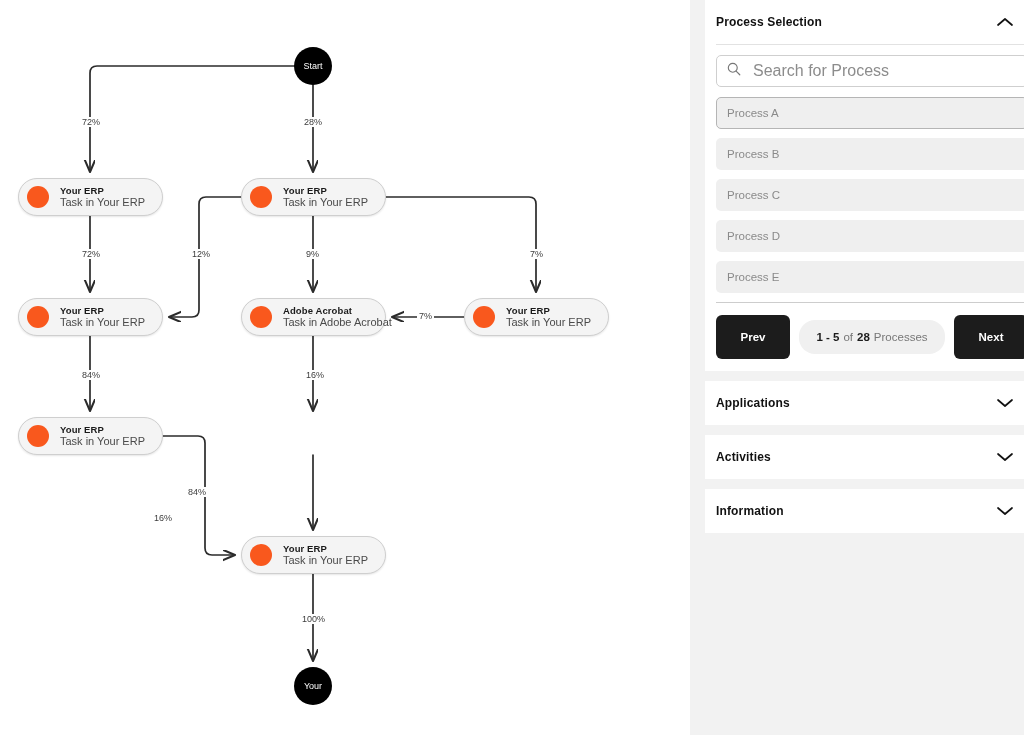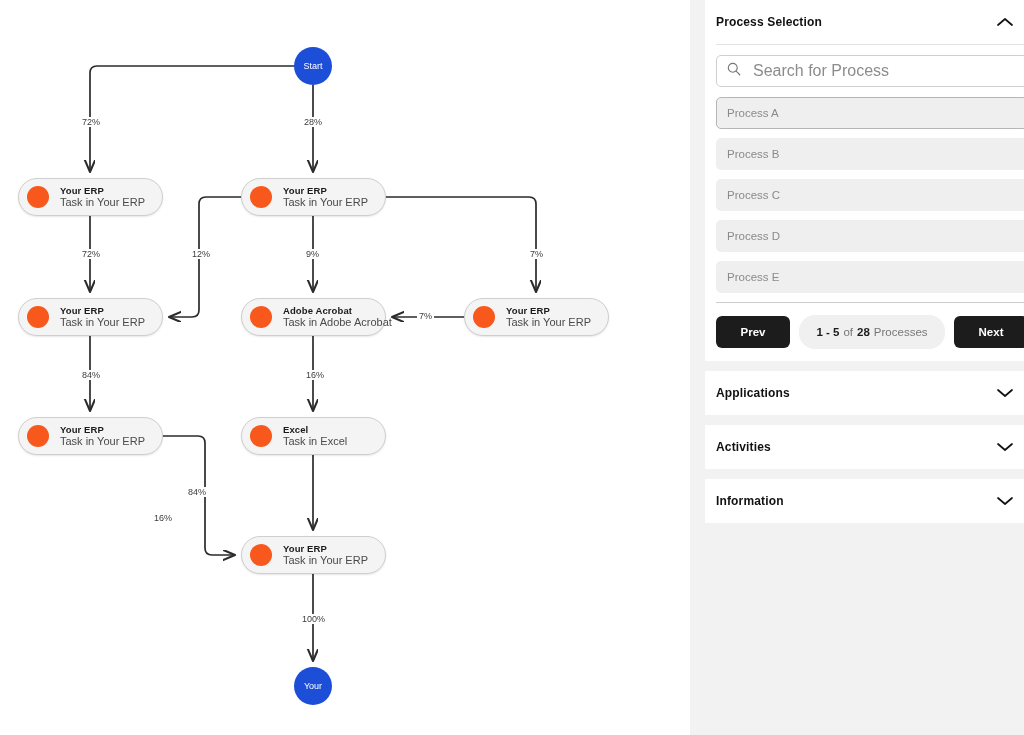--- a/index.html
+++ b/index.html
@@ -58,21 +58,21 @@
     font-size: 11px;
     font-weight: normal;
     color: #4a4a4a;
     white-space: nowrap;
   }
 
   .terminal {
     position: absolute;
     width: 38px; height: 38px;
     border-radius: 50%;
-    background: #1d4ed8;
+    background: #000000;
     color: #ffffff;
     font-size: 9px;
     display: flex;
     align-items: center;
     justify-content: center;
   }
 
   .edge-label {
     position: absolute;
     font-size: 9px;
@@ -160,21 +160,21 @@
   .pager {
     display: flex;
     align-items: center;
     gap: 9px;
   }
   .pg-btn {
     background: #1c1c1c;
     color: #ffffff;
     border: 0;
     border-radius: 6px;
-    height: 32px;
+    height: 44px;
     min-width: 74px;
     font-family: "Liberation Sans", sans-serif;
     font-size: 11.5px;
     font-weight: bold;
     cursor: pointer;
   }
   .pg-count {
     flex: 1;
     background: #f0f0f0;
     border-radius: 16px;
@@ -278,27 +278,20 @@
     </div>
 
     <div class="node" style="left:18px;  top:417px; width:145px;">
       <span class="node-dot"></span>
       <span class="node-text">
         <span class="node-title">Your ERP</span>
         <span class="node-sub">Task in Your ERP</span>
       </span>
     </div>
 
-    <div class="node" style="left:241px; top:417px; width:145px;">
-      <span class="node-dot"></span>
-      <span class="node-text">
-        <span class="node-title">Excel</span>
-        <span class="node-sub">Task in Excel</span>
-      </span>
-    </div>
 
     <div class="node" style="left:241px; top:536px; width:145px;">
       <span class="node-dot"></span>
       <span class="node-text">
         <span class="node-title">Your ERP</span>
         <span class="node-sub">Task in Your ERP</span>
       </span>
     </div>
 
     <div class="edge-label" style="left:80px;  top:117px;">72%</div>

